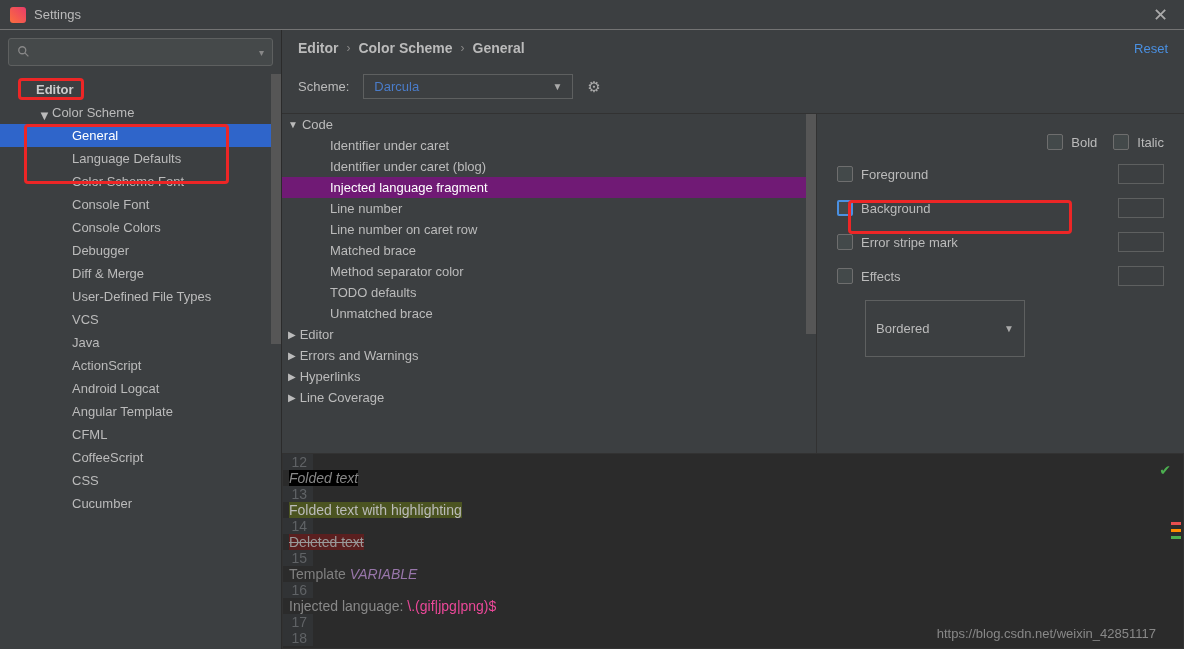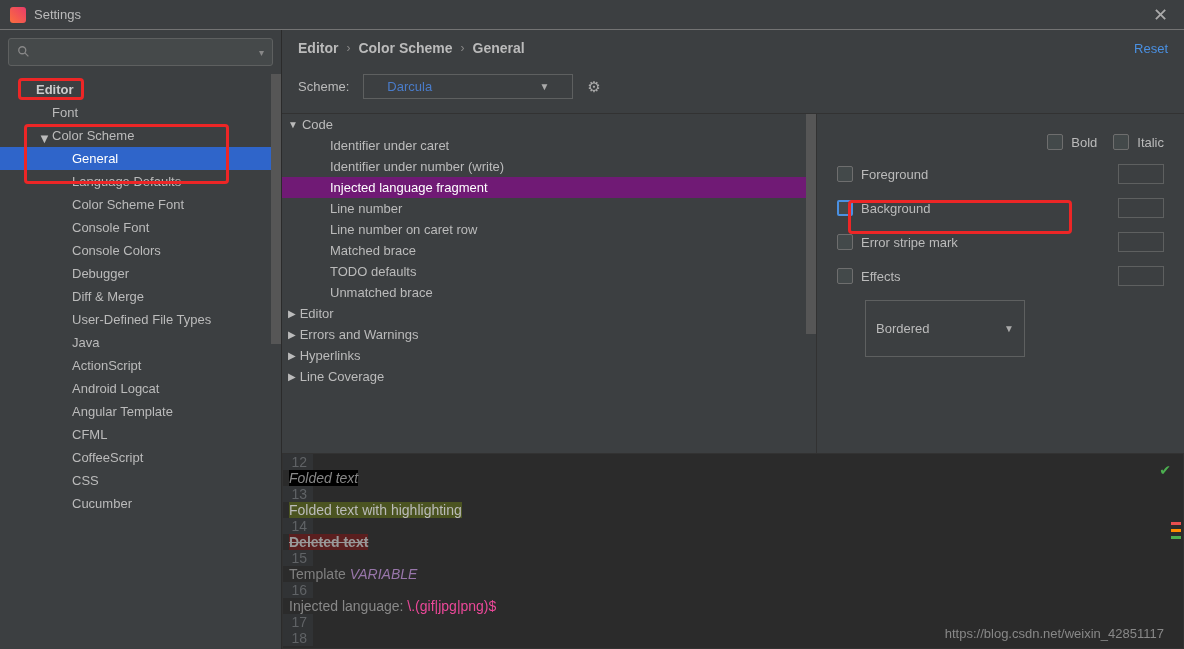--- a/index.html
+++ b/index.html
@@ -23,21 +23,21 @@
 .tree-item .arrow { width: 10px; height: 10px; margin-right: 4px; margin-left: -14px; }
 .tree-item.selected { background: #2f65ca; color: #fff; }
 .highlight-red { border: 3px solid #ed2626; border-radius: 4px; position: absolute; pointer-events: none; }
 .content { flex: 1; display: flex; flex-direction: column; background: #3c3f41; overflow: hidden; }
 .breadcrumb-row { display: flex; align-items: center; padding: 10px 16px; }
 .breadcrumb-row .crumb { font-size: 14px; color: #bbbbbb; font-weight: bold; }
 .breadcrumb-row .sep { margin: 0 8px; color: #888; font-size: 12px; }
 .breadcrumb-row .reset { margin-left: auto; color: #4a90e2; font-size: 13px; cursor: pointer; }
 .scheme-row { display: flex; align-items: center; padding: 8px 16px 14px; gap: 14px; }
 .scheme-row .label { font-size: 13px; color: #bbb; }
-.scheme-select { background: #3c3f41; border: 1px solid #5e6060; padding: 4px 23px; width: 210px; display: flex; align-items: center; font-size: 13px; color: #4a7cc9; }
+.scheme-select { background: #3c3f41; border: 1px solid #5e6060; padding: 4px 10px; width: 210px; display: flex; align-items: center; font-size: 13px; color: #4a7cc9; }
 .scheme-select .chev { margin-left: auto; font-size: 10px; color: #aaa; }
 .gear-btn { font-size: 15px; color: #aaa; cursor: pointer; }
 .mid { flex: 1; display: flex; overflow: hidden; border-top: 1px solid #323232; }
 .category-pane { width: 535px; background: #3c3f41; overflow-y: auto; border-right: 1px solid #323232; position: relative; }
 .cat-scrollbar { position: absolute; right: 0; top: 0; width: 10px; height: 220px; background: #565656; }
 .cat-item { padding: 3px 10px 3px 20px; font-size: 13px; display: flex; align-items: center; cursor: pointer; }
 .cat-item.l1 { padding-left: 48px; }
 .cat-item .arrow { margin-left: -14px; margin-right: 4px; font-size: 10px; color: #bbb; }
 .cat-item.selected { background: #701a75; color: #fff; }
 .props-pane { flex: 1; padding: 20px 20px; position: relative; }
@@ -47,29 +47,29 @@
 .chk.checked .box { border: 2px solid #4a90e2; }
 .color-well { width: 46px; height: 20px; border: 1px solid #5e6060; margin-left: auto; }
 .effects-select { background: #3c3f41; border: 1px solid #5e6060; padding: 20px 10px; width: 160px; font-size: 13px; display: flex; align-items: center; margin-left: 28px; }
 .effects-select .chev { margin-left: auto; font-size: 10px; color: #aaa; }
 .preview { height: 196px; background: #2b2b2b; border: 1px solid #323232; font-family: "Consolas", monospace; font-size: 14px; overflow: hidden; position: relative; }
 .preview-line { display: flex; flex-direction: column; }
 .gutter { width: 30px; text-align: right; padding-right: 6px; color: #606366; background: #313335; user-select: none; }
 .code { padding-left: 6px; white-space: pre; }
 .folded { background: #000000; color: #888; font-style: italic; }
 .folded-hl { background: #4b5421; color: #bbb; }
-.deleted { background: #5a1f1f; color: #999; text-decoration: line-through; font-weight: bold; }
+.deleted { background: #5a1f1f; color: #999; text-decoration: line-through; }
 .kw1 { color: #808080; }
 .var1 { color: #9876aa; font-style: italic; }
 .regex { color: #ec4899; }
 .insp { color: #808080; }
 .check-icon { position: absolute; top: 8px; right: 12px; color: #4caf50; }
 .gutter-marks { position: absolute; right: 2px; top: 68px; display: flex; flex-direction: column; gap: 4px; }
 .gutter-marks div { width: 10px; height: 3px; }
-.watermark { position: absolute; bottom: 8px; right: 20px; font-size: 13px; color: #888; font-family: sans-serif; }
+.watermark { position: absolute; bottom: 8px; right: 28px; font-size: 13px; color: #888; font-family: sans-serif; }
 </style>
 </head>
 <body>
 
 <div class="window">
   <div class="titlebar">
     <div class="icon"></div>
     <span class="title">Settings</span>
     <span class="close-btn">✕</span>
   </div>
@@ -81,23 +81,20 @@
             <line x1="9" y1="9" x2="13" y2="13" stroke="#888" stroke-width="1.5"></line>
           </svg>
         <input placeholder="" style="">
         <span style="color:#888;font-size:10px;">▾</span>
       </div>
       <div class="tree" id="sidebar-tree">
         <div class="tree-item l0">
           <span>Editor</span>
         </div>
         <div class="tree-scrollbar"></div>
-      <div class="tree-item l1">
-            <span>Font</span>
-          </div>
           <div class="tree-item l1">
             <span class="arrow">▼</span>
             <span>Color Scheme</span>
           </div>
           <div class="tree-item l2 selected">
             <span>General</span>
           </div>
           <div class="tree-item l2">
             <span>Language Defaults</span>
           </div>
@@ -111,20 +108,23 @@
             <span>Console Colors</span>
           </div>
           <div class="tree-item l2">
             <span>Debugger</span>
           </div>
           <div class="tree-item l2">
             <span>Diff &amp; Merge</span>
           </div>
           <div class="tree-item l2">
             <span>User-Defined File Types</span>
+          </div>
+          <div class="tree-item l2">
+            <span>VCS</span>
           </div>
           <div class="tree-item l2">
             <span>Java</span>
           </div>
           <div class="tree-item l2">
             <span>ActionScript</span>
           </div>
           <div class="tree-item l2">
             <span>Android Logcat</span>
           </div>
@@ -163,25 +163,26 @@
         <span class="gear-btn">⚙</span>
       </div>
       <div class="mid">
         <div class="category-pane" id="cat-pane">
           <div class="cat-item">
             <span class="arrow">▼</span>
             <span>Code</span>
           </div>
           <div class="cat-scrollbar"></div>
         <div class="cat-item l1">Identifier under caret</div>
-            <div class="cat-item l1">Identifier under number (write)</div>
+            <div class="cat-item l1">Identifier under caret (blog)</div>
             <div class="cat-item l1 selected">Injected language fragment</div>
             <div class="cat-item l1">Line number</div>
             <div class="cat-item l1">Line number on caret row</div>
             <div class="cat-item l1">Matched brace</div>
+            <div class="cat-item l1">Method separator color</div>
             <div class="cat-item l1">TODO defaults</div>
             <div class="cat-item l1">Unmatched brace</div>
             <div class="cat-item">
               <span class="arrow">▶</span>
               <span>Editor</span>
             </div>
             <div class="cat-item">
               <span class="arrow">▶</span>
               <span>Errors and Warnings</span>
             </div>

